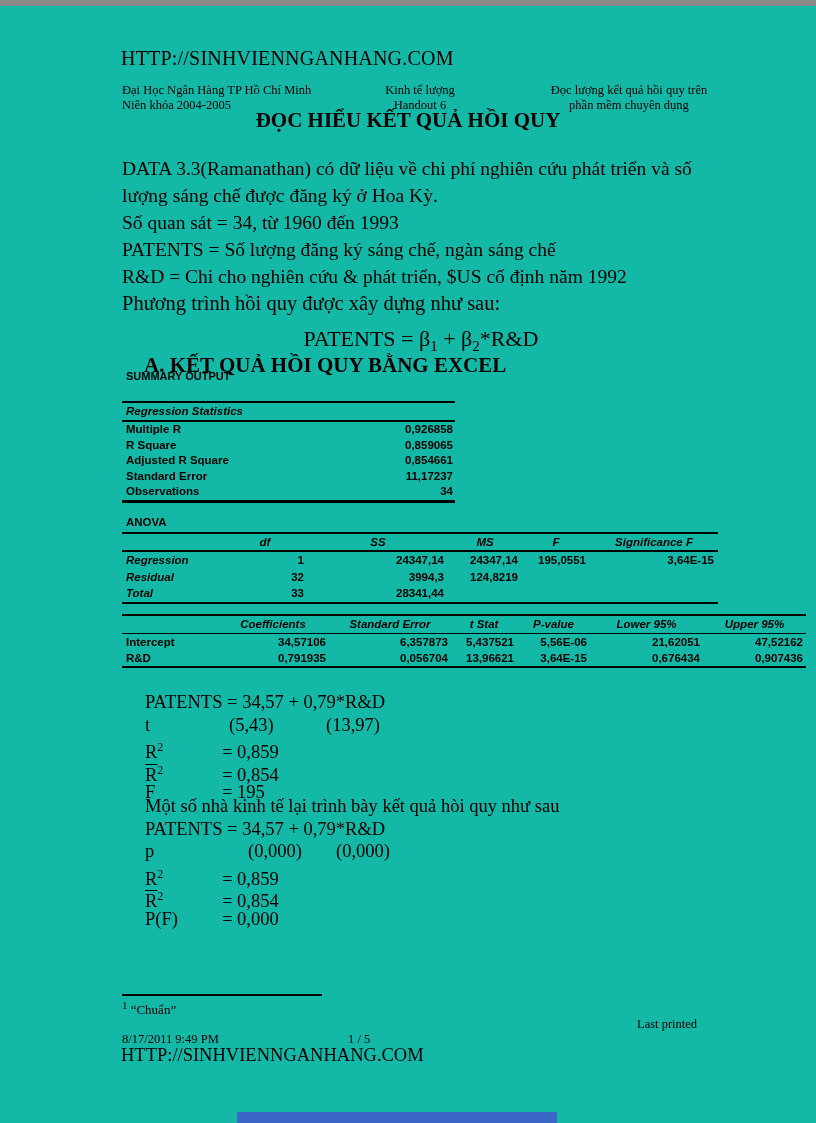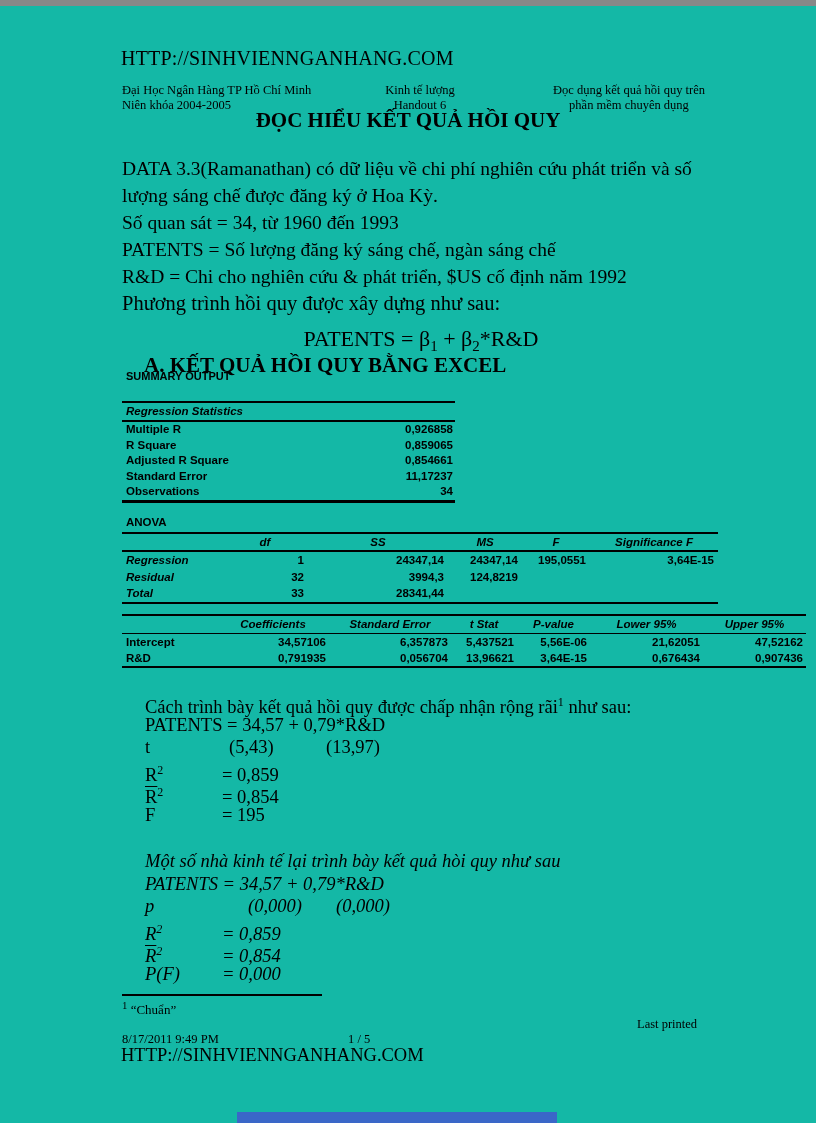--- a/index.html
+++ b/index.html
@@ -57,21 +57,21 @@
   .res { position:absolute; left:145px; font-size:18.5px; line-height:22.5px; }
   .res .line { position:relative; height:22.5px; }
   .res .ilabel { display:inline-block; width:77px; }
   .res sup { font-size:12px; }
   .res .stat-v1 { position:absolute; left:84px; }
   .res .stat-v2 { position:absolute; left:181px; }
   .res2 .stat-v1 { left:103px; }
   .res2 .stat-v2 { left:191px; }
   .rbar { text-decoration:overline; }
   .block1 { top:685px; }
-  .block2 { top:844px;font-style:italic; }
+  .block2 { top:789px; }
 
   .footnote-rule { position:absolute; left:122px; top:988px; width:200px; border-top:2px solid #000; }
   .footnote   { position:absolute; left:122px; top:993px;  font-size:13px; }
   .path-line  { position:absolute; left:122px; top:1011px; font-size:12.5px; }
   .last-printed { position:absolute; left:637px; top:1011px; font-size:12.5px; }
   .datetime   { position:absolute; left:122px; top:1026px; font-size:12.5px; }
   .page-num   { position:absolute; left:348px; top:1026px; font-size:12.5px; }
   .bottom-url { position:absolute; left:121px; top:1039px; font-size:18.5px; }
   .scroll-thumb { position:absolute; left:237px; top:1106px; width:320px; height:11px; }
 </style>
@@ -84,21 +84,21 @@
 
   <div class="hdr hdr-left">
     <div>Đại Học Ngân Hàng TP Hồ Chí Minh</div>
     <div>Niên khóa 2004-2005</div>
   </div>
   <div class="hdr hdr-center">
     <div>Kinh tế lượng</div>
     <div>Handout 6</div>
   </div>
   <div class="hdr hdr-right">
-    <div>Đọc dụng kết quả hồi quy trên</div>
+    <div>Đọc lượng kết quả hồi quy trên</div>
     <div>phần mềm chuyên dụng</div>
   </div>
 
   <div class="doc-title">ĐỌC HIỂU KẾT QUẢ HỒI QUY</div>
 
   <div class="intro">
     <div>DATA 3.3(Ramanathan) có dữ liệu về chi phí nghiên cứu phát triển và số</div>
     <div>lượng sáng chế được đăng ký ở Hoa Kỳ.</div>
     <div>Số quan sát = 34, từ 1960 đến 1993</div>
     <div>PATENTS = Số lượng đăng ký sáng chế, ngàn sáng chế</div>
@@ -200,21 +200,20 @@
       <div class="k-coef">0,791935</div>
       <div class="k-se">0,056704</div>
       <div class="k-t">13,96621</div>
       <div class="k-p">3,64E-15</div>
       <div class="k-lo">0,676434</div>
       <div class="k-up">0,907436</div>
     </div>
   </div>
 
   <div class="res block1">
-    <div class="line"><span>Cách trình bày kết quả hồi quy được chấp nhận rộng rãi</span><sup>1</sup><span> như sau:</span></div>
     <div class="line">PATENTS = 34,57 + 0,79*R&amp;D</div>
     <div class="line"><span>t</span><span class="stat-v1">(5,43)</span><span class="stat-v2">(13,97)</span></div>
     <div class="line"><span class="ilabel"><span>R</span><sup>2</sup></span><span>= 0,859</span></div>
     <div class="line"><span class="ilabel"><span class="rbar">R</span><sup>2</sup></span><span>= 0,854</span></div>
     <div class="line"><span class="ilabel">F</span><span>= 195</span></div>
   </div>
 
   <div class="res res2 block2">
     <div class="line">Một số nhà kinh tế lại trình bày kết quả hòi quy như sau</div>
     <div class="line">PATENTS = 34,57 + 0,79*R&amp;D</div>

